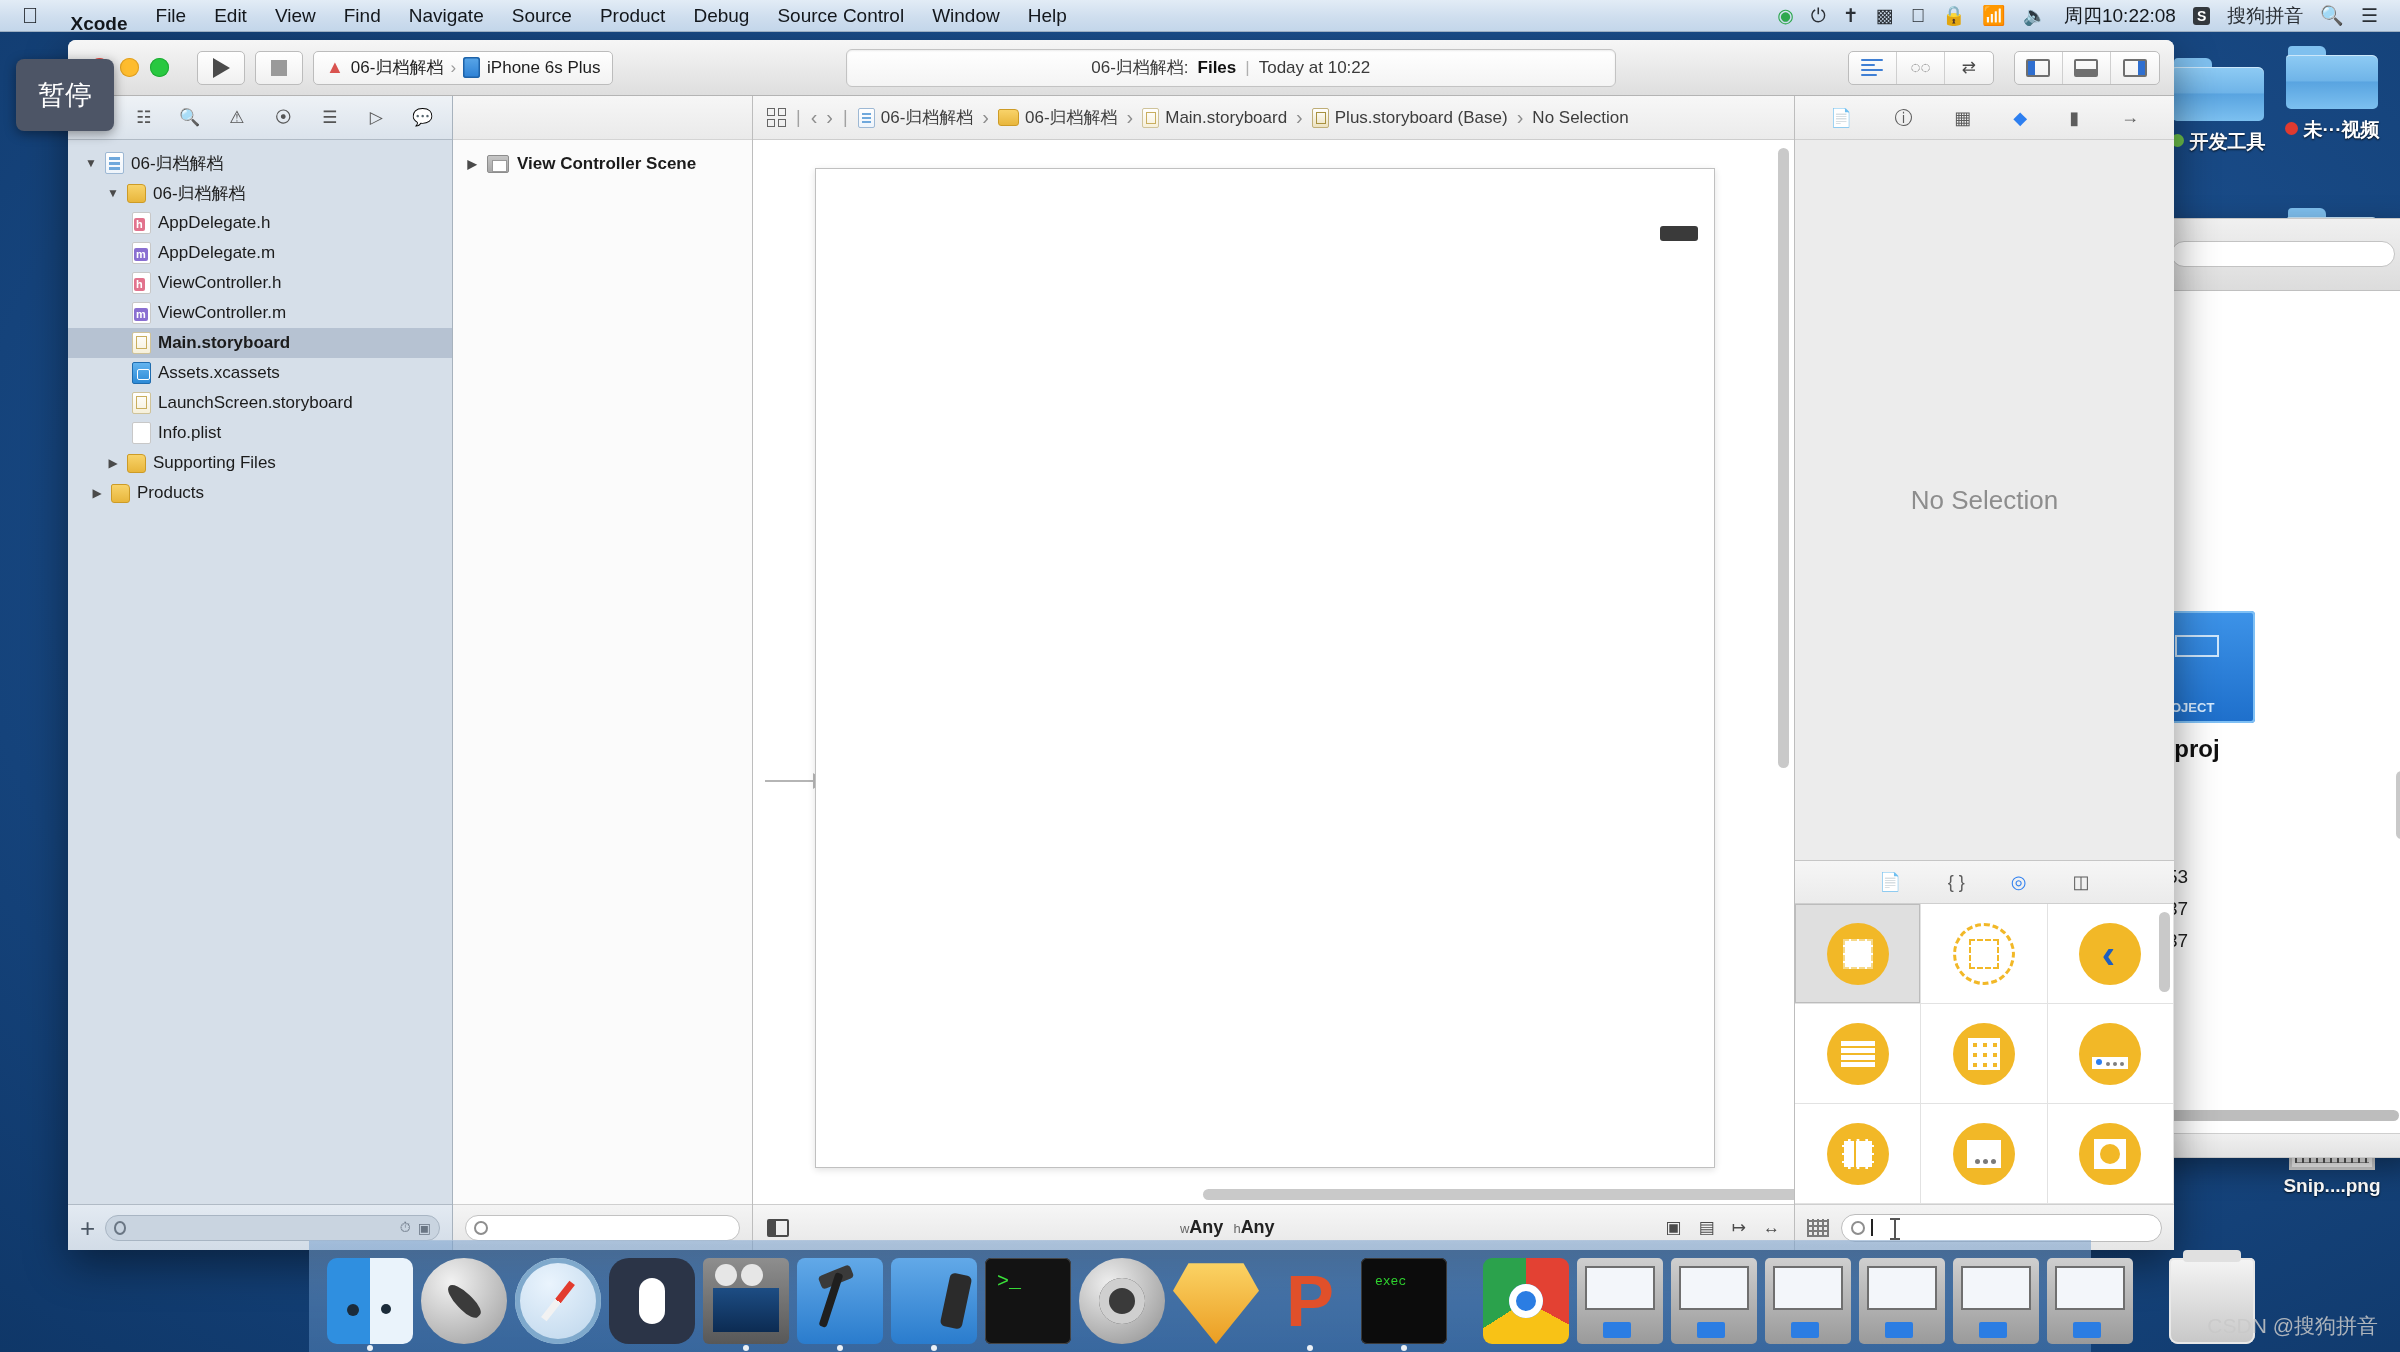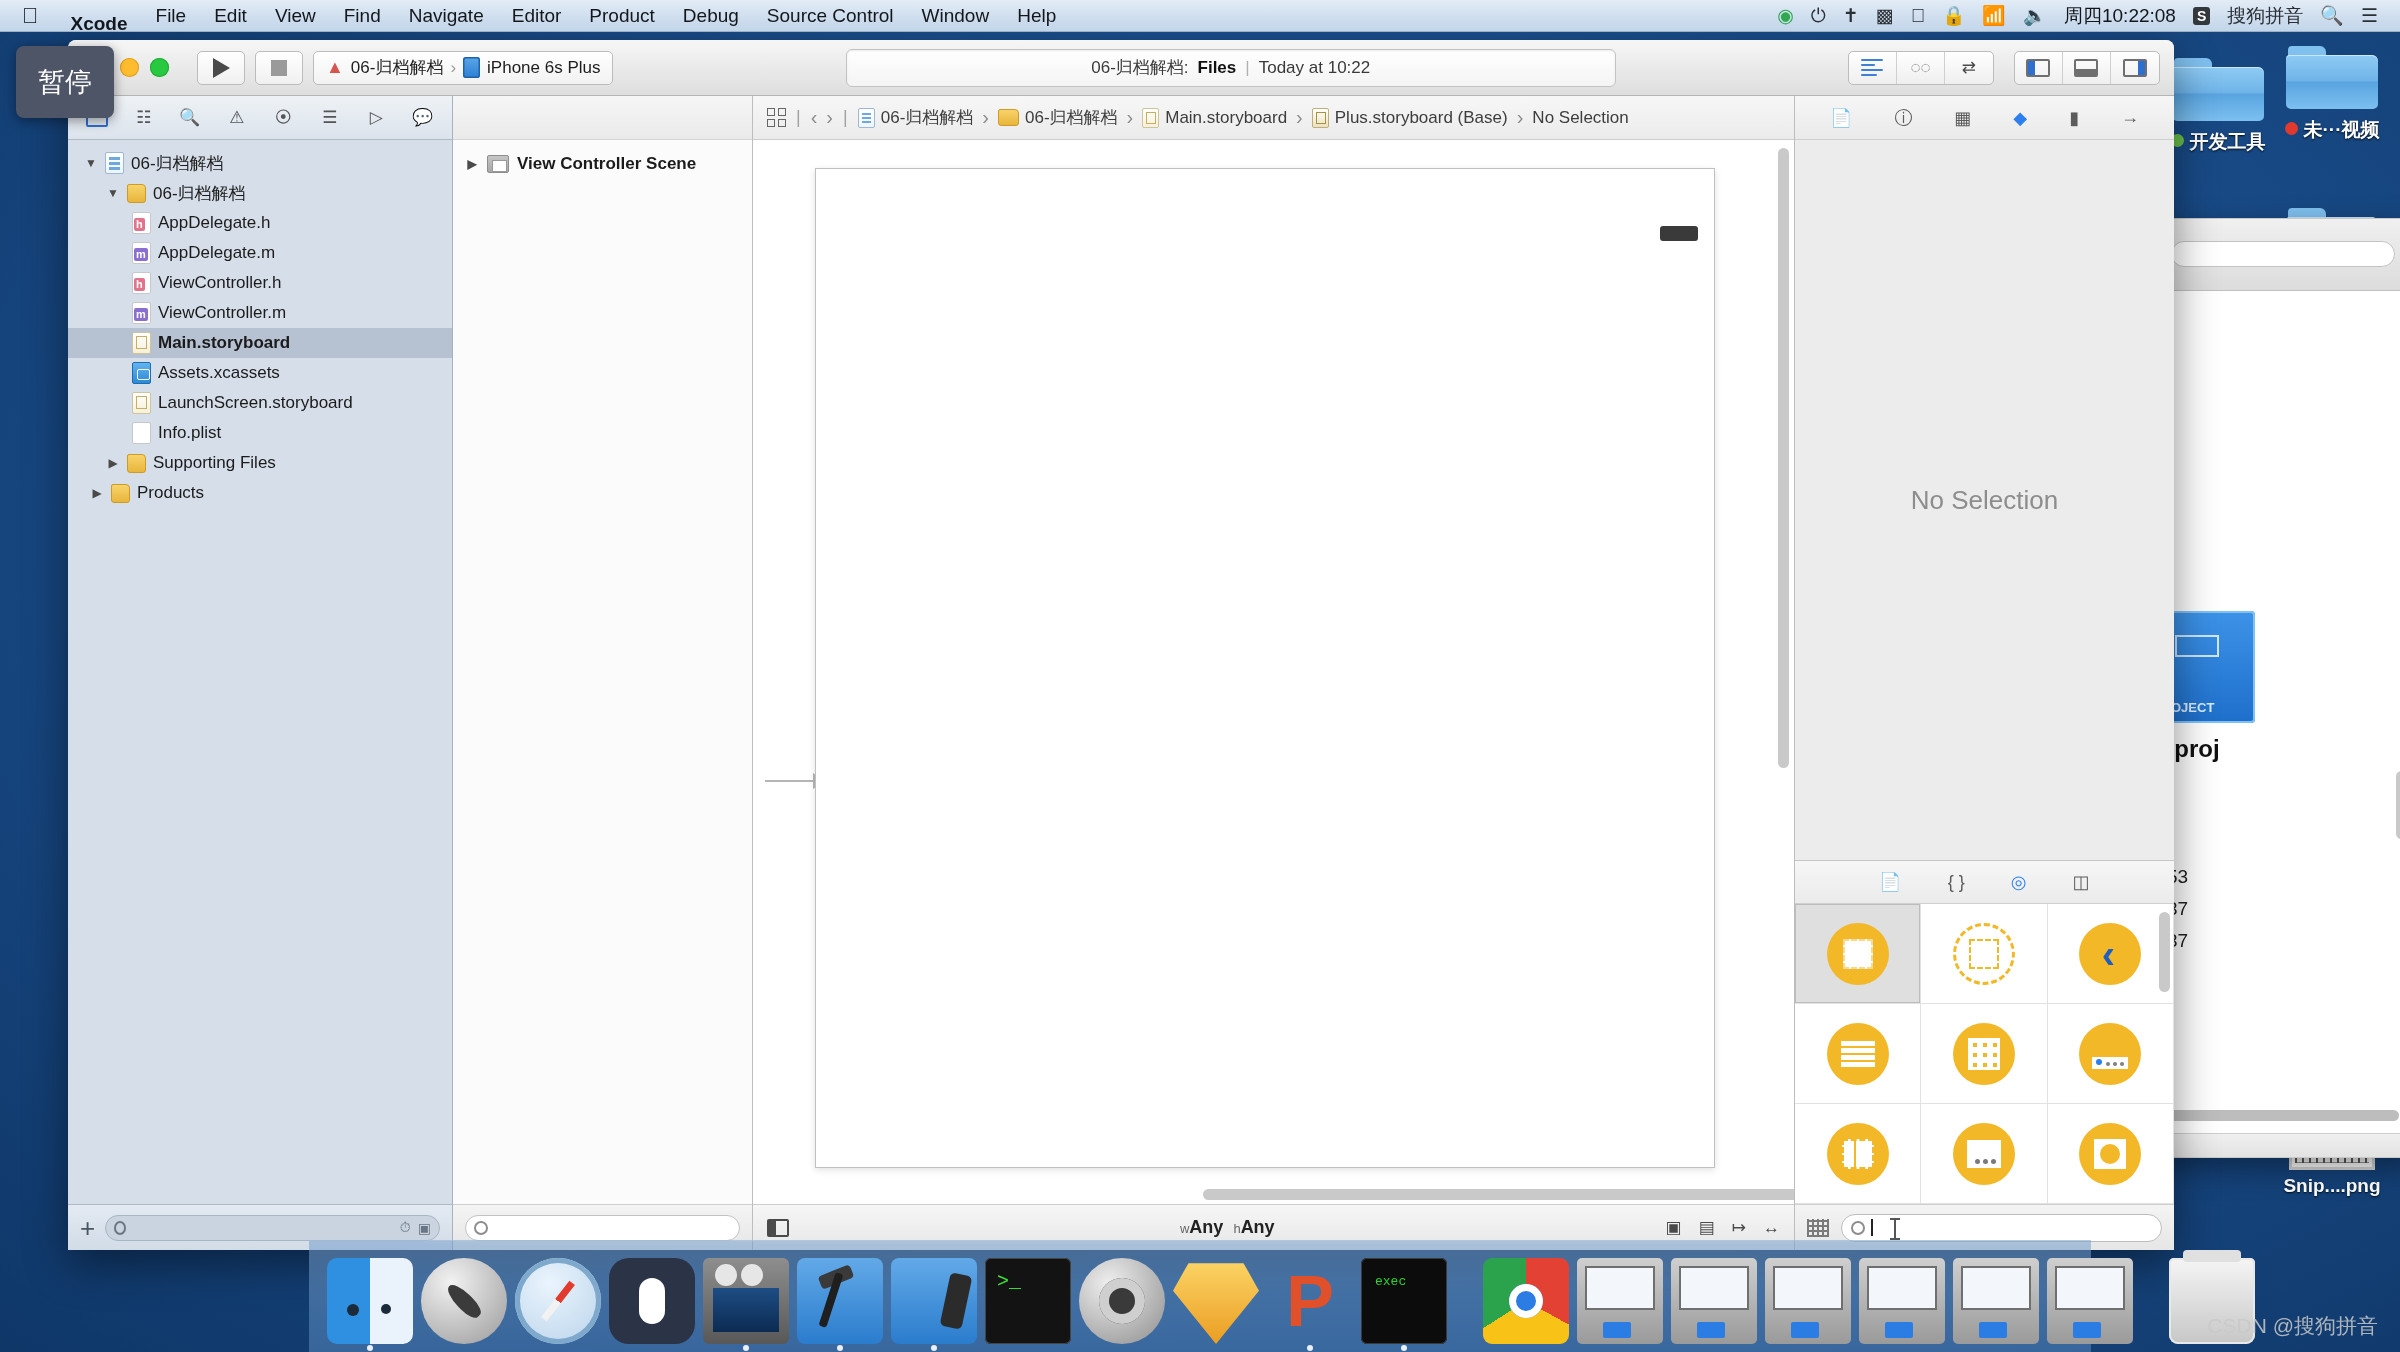--- a/index.html
+++ b/index.html
@@ -323,21 +323,21 @@
      display:flex; align-items:center; padding:0 9px; gap:6px; position:relative; }
   .libfilter .mag { width:14px;height:14px;border:2px solid #8e8e8e;border-radius:50%; }
   .caret { width:1.5px; height:17px; background:#222; }
   .ibeam { position:absolute; left:48px; top:3px; width:10px; height:22px; }
   .ibeam:before { content:""; position:absolute; left:4px; top:0; width:1.5px; height:22px; background:#555; }
   .ibeam:after { content:""; position:absolute; left:0; top:0; width:10px; height:2px; background:#555;
      box-shadow:0 20px 0 #555; }
 
   
   #tooltip {
-    position:absolute; left:16px; top:46px; width:98px; height:72px;
+    position:absolute; left:16px; top:59px; width:98px; height:72px;
     background:#4d5566; border-radius:8px; z-index:60;
     display:flex; align-items:center; justify-content:center;
     color:#fff; font-size:27px; box-shadow:0 3px 12px rgba(0,0,0,.4);
   }
 
   
   #finder {
     position:absolute; left:2152px; top:218px; width:262px; height:940px;
     background:#f3f3f3; border-radius:7px 7px 0 0; z-index:15;
     box-shadow:0 10px 30px rgba(0,0,0,.4); overflow:hidden;
@@ -521,21 +521,21 @@
 </div>
 
 <div id="menubar">
   <div class="apple"></div>
   <div class="mi app">Xcode</div>
   <div class="mi">File</div>
   <div class="mi">Edit</div>
   <div class="mi">View</div>
   <div class="mi">Find</div>
   <div class="mi">Navigate</div>
-  <div class="mi">Editor</div>
+  <div class="mi">Source</div>
   <div class="mi">Product</div>
   <div class="mi">Debug</div>
   <div class="mi">Source Control</div>
   <div class="mi">Window</div>
   <div class="mi">Help</div>
 
   <div class="right">
     <div class="sicon" style="color:#2fa84f">◉</div>
     <div class="sicon">⏻</div>
     <div class="sicon">✝</div>

